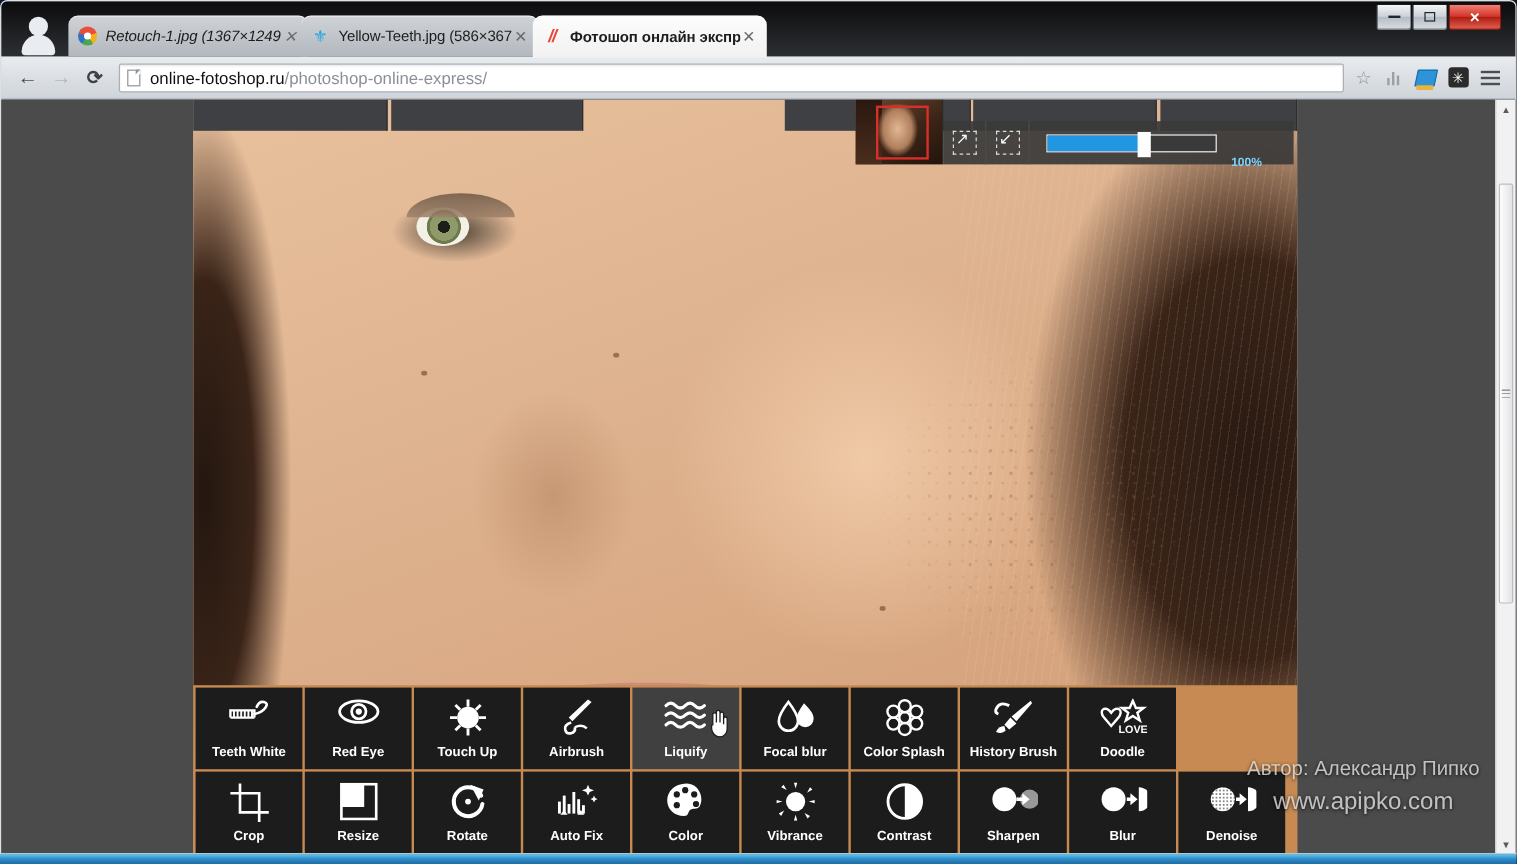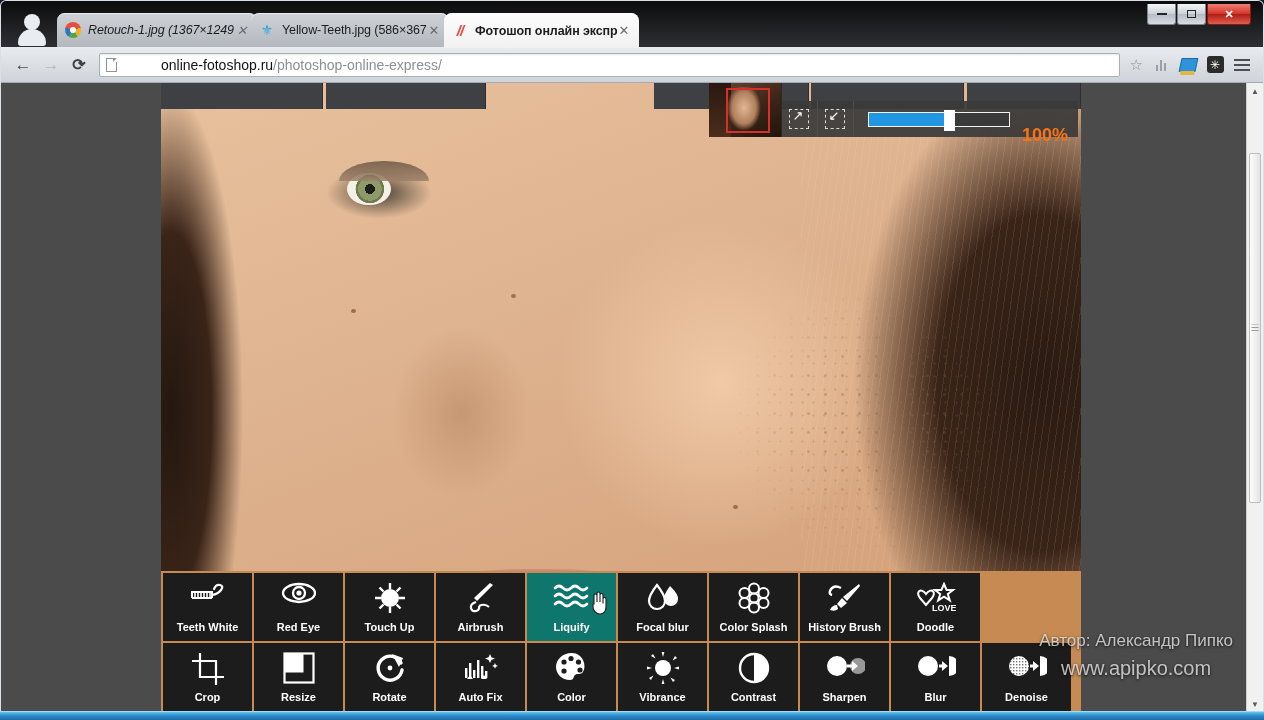--- a/index.html
+++ b/index.html
@@ -77,21 +77,21 @@
   .navico.reload{ font-size:16px; color:#3c4146; font-weight:bold; }
   .omnibox{ flex:1; height:24px; margin:0 6px; background:#fff;
     border:1px solid #a9b0b8; border-radius:2px;
     display:flex; align-items:center; padding:0 6px;
     box-shadow:inset 0 1px 2px rgba(0,0,0,.10); }
   .page-ico{ width:11px; height:14px; border:1px solid #8e949b; background:#fff;
     flex:none; margin-right:8px; position:relative; }
   .page-ico::after{ content:""; position:absolute; right:-1px; top:-1px;
     border-width:0 0 4px 4px; border-style:solid;
     border-color:transparent transparent #fff #8e949b; }
-  .url{ font-size:14px; color:#111; white-space:nowrap;margin-left:36px; }
+  .url{ font-size:14px; color:#111; white-space:nowrap; }
   .url .path{ color:#8a9098; }
   .star{ flex:none; color:#8b9199; font-size:15px; margin:0 4px; }
   .ext{ width:26px; height:26px; flex:none; display:flex;
     align-items:center; justify-content:center; margin-left:1px; }
   .ext-bars{ display:flex; align-items:flex-end; gap:1.5px; height:12px; }
   .ext-bars i{ display:block; width:2.5px; background:#9aa0a7; }
   .ext-blue{ width:17px; height:14px; background:#2e93d8;
     transform:skewX(-12deg); border-radius:1px;
     box-shadow:inset 0 0 0 1px #1b6ca3; position:relative; }
   .ext-blue::after{ content:""; position:absolute; left:2px; bottom:-3px;
@@ -186,31 +186,31 @@
     position:relative; display:block; }
   .sqbtn span::after{ content:"↗"; position:absolute; left:2px; top:-2px;
     font-size:13px; color:#fff; }
   .sqbtn.shrink span::after{ content:"↙"; }
   .slider{ position:relative; width:142px; height:15px; margin:0 12px 0 14px;
     border:1px solid #f2f2f2; background:#3a3a3a; }
   .slider .fill{ position:absolute; left:0; top:0; bottom:0; width:57%;
     background:#2196e3; }
   .slider .knob{ position:absolute; top:-3px; left:calc(57% - 5px);
     width:11px; height:21px; background:#fff; }
-  .zoomval{ color:#f97316; font-size:18px; font-weight:bold; min-width:42px;margin-top:32px; }
+  .zoomval{ color:#7dd3fc; font-size:10px; font-weight:bold; min-width:42px;margin-top:32px; }
 
   
   .palette{ position:absolute; left:160px; bottom:0; width:920px;
     background:#c68a52; padding:2px 0 0 2px; }
   .prow{ display:flex; }
   .tool{ position:relative; width:89px; height:68px; margin:0 2px 2px 0;
     background:#1c1c1c; color:#fff;
     display:flex; flex-direction:column; align-items:center;
     justify-content:center; cursor:pointer; }
-  .tool.sel{ background:#0f766e; }
+  .tool.sel{ background:#404040; }
   .tool .glyph{ height:36px; display:flex; align-items:flex-start;
     justify-content:center; font-size:27px; line-height:1; color:#fff; }
   .tool .tlab{ font-size:11px; font-weight:bold; margin-top:3px;
     white-space:nowrap; }
   .cursor-hand{ position:absolute; right:8px; top:18px; width:18px; height:24px;
     pointer-events:none; }
 
   
   .wm{ position:absolute; right:30px; bottom:30px; text-align:center;
     color:rgba(235,235,235,.78); font-size:17px; line-height:1.45;

